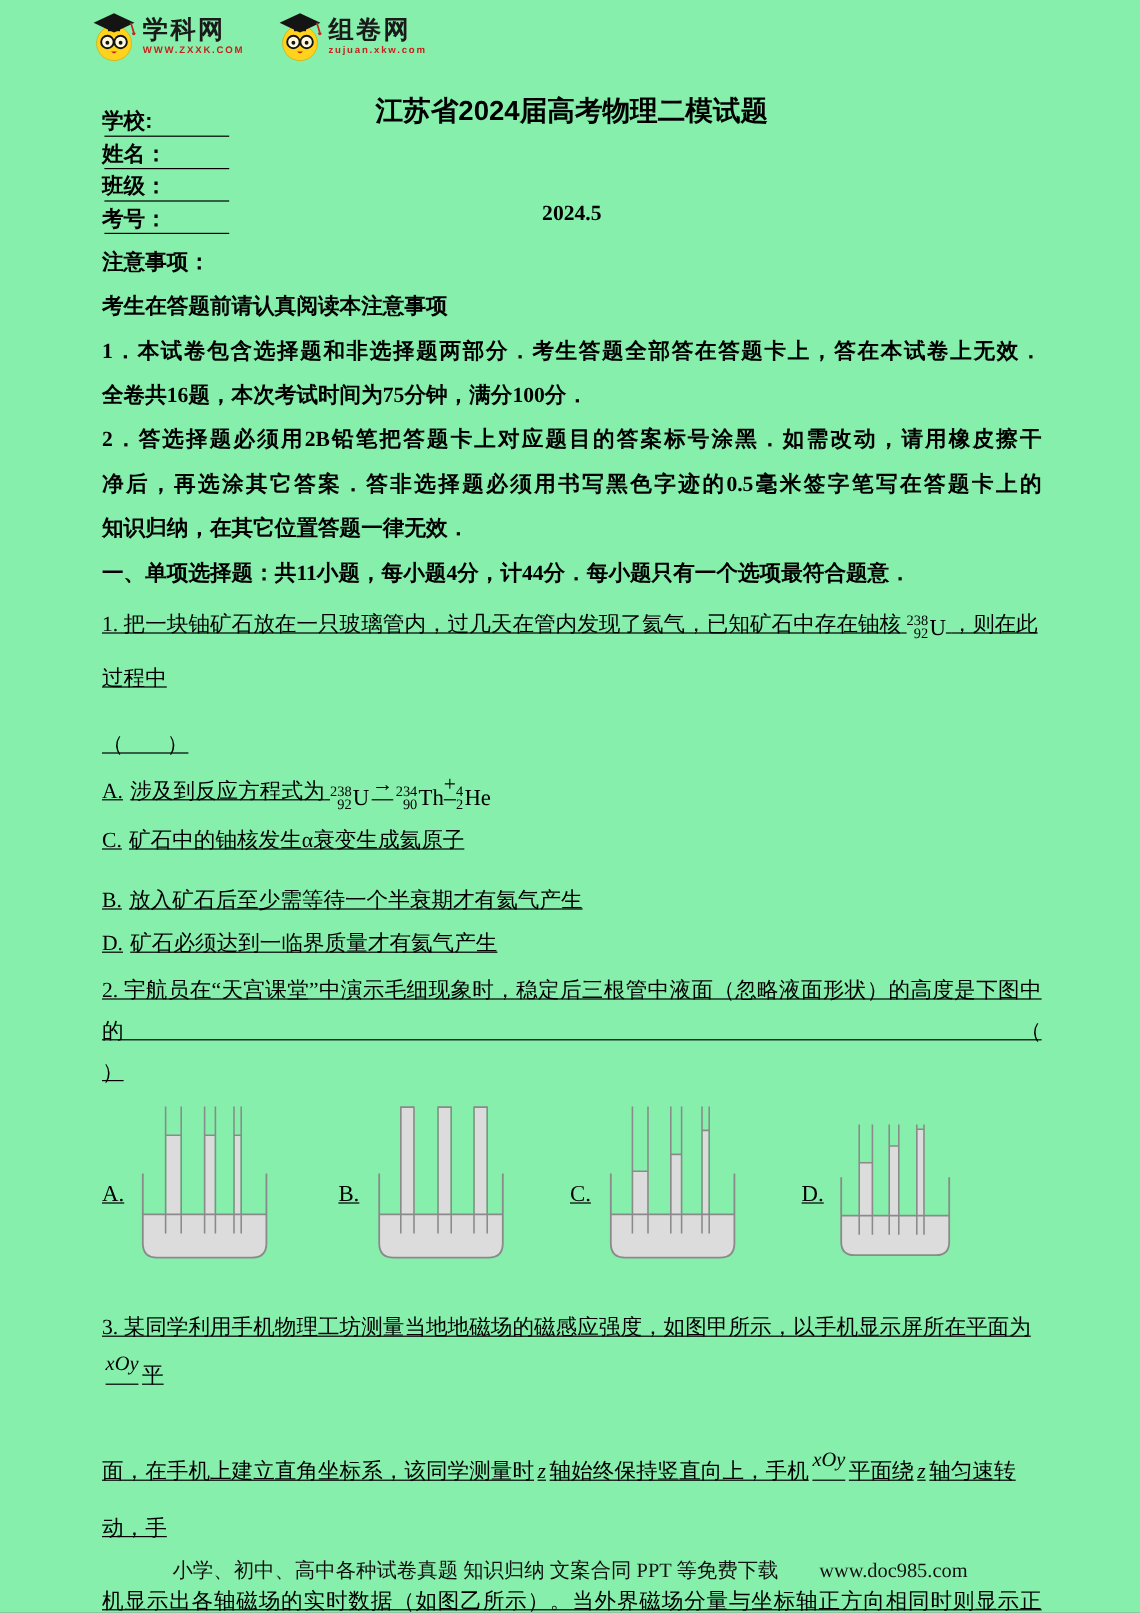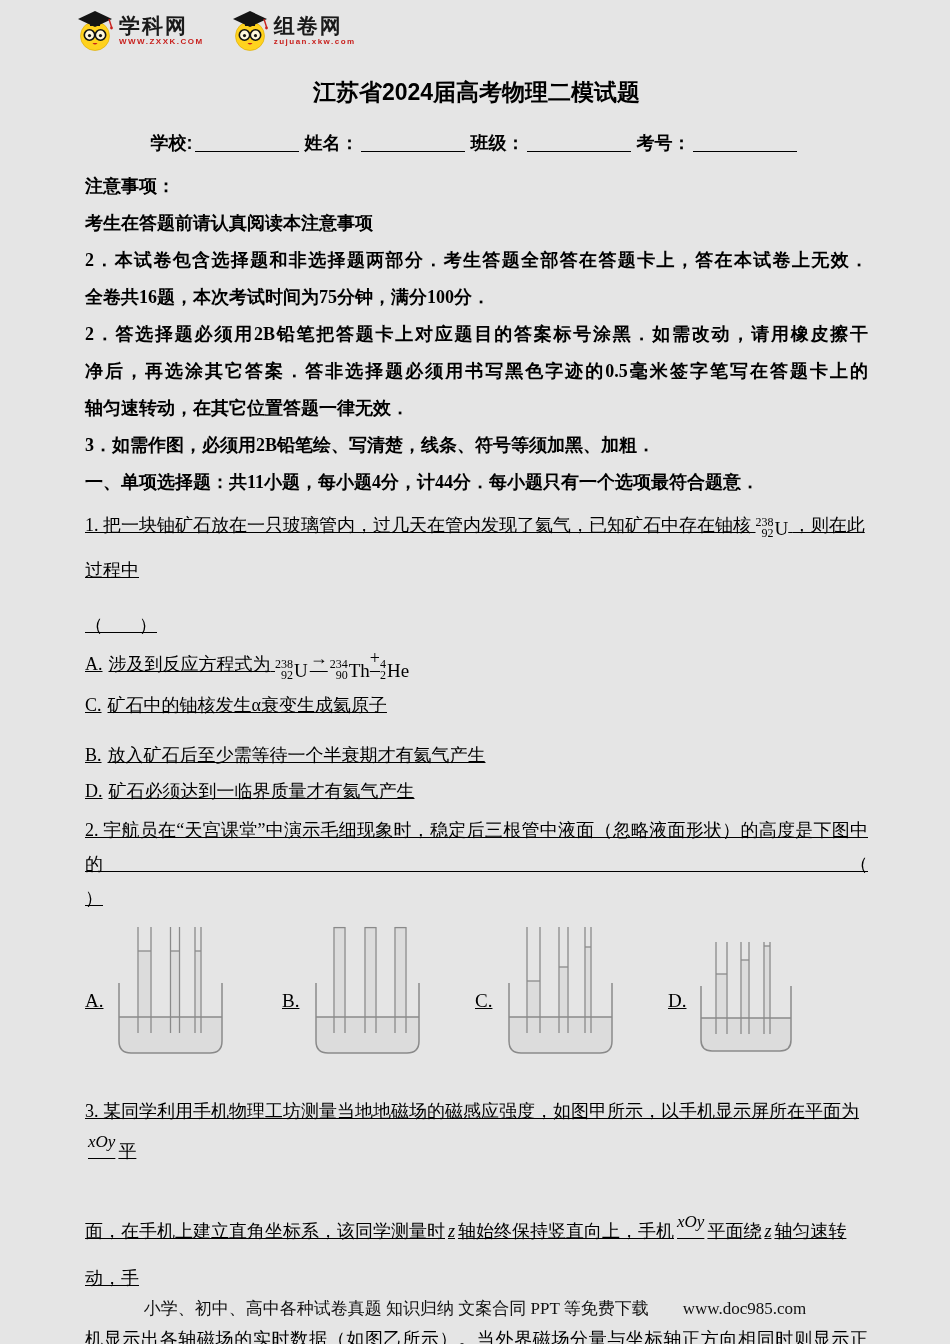--- a/index.html
+++ b/index.html
@@ -1,39 +1,39 @@
 <!DOCTYPE html>
 <html><head>
 <meta charset="utf-8">
 <style>
   * { box-sizing: border-box; }
   html,body { margin:0; padding:0; background:#888; }
   .page {
     position:relative;
     width:950px; height:1344px;
     margin:0 auto;
-    background:#e5e5e5;
+    background:#86efac;
     color:#000;
     font-family:"Liberation Serif","DejaVu Sans",serif;
     overflow:hidden;
   }
   .content { padding:0 82px 0 85px; }
 
   
   .logos { display:flex; align-items:center; gap:26px; padding-top:10px; margin-left:-10px; height:50px; }
   .logo-unit { display:flex; align-items:center; gap:4px; }
   .logo-text { display:flex; flex-direction:column; line-height:1; }
   .logo-name { font-family:"Liberation Sans","DejaVu Sans",sans-serif; font-weight:bold; font-size:21px; letter-spacing:2px; color:#1a1a1a; }
   .logo-url  { font-family:"Liberation Sans","DejaVu Sans",sans-serif; font-weight:bold; font-size:8px; letter-spacing:1.5px; color:#c8201d; margin-top:2px; }
 
   
   .title { margin:26px 0 0 0; text-align:center; font-family:"Liberation Sans","DejaVu Sans",sans-serif;
            font-size:23px; font-weight:bold; line-height:32px; }
-  .form-line { margin-top:20px; height:30px; display:flex; align-items:center; justify-content:center;
-               font-family:"Liberation Sans","DejaVu Sans",sans-serif; font-weight:bold; font-size:18px; }
+  .form-line { margin-top:20px; height:30px; display:flex; align-items:flex-start; justify-content:center;
+               font-family:"Liberation Sans","DejaVu Sans",sans-serif; font-weight:bold; font-size:18px;flex-direction:column; }
   .blank { display:inline-block; width:104px; border-bottom:1.6px solid #000; height:20px; margin:0 6px 2px 2px; }
   .date { margin-top:6px; text-align:center; font-weight:bold; font-size:18px; line-height:26px; }
 
   
   .notice { margin-top:10px; font-family:Liberation Serif, serif;
             font-weight:bold; font-size:18px; line-height:37px; }
   .stretch { text-align:justify; text-align-last:justify; }
 
   
   .q { font-size:18px;text-decoration:underline; }
@@ -132,30 +132,30 @@
       <span>学校:</span>
         <span class="blank"></span>
       <span>姓名：</span>
         <span class="blank"></span>
       <span>班级：</span>
         <span class="blank"></span>
       <span>考号：</span>
         <span class="blank"></span>
     </div>
 
+    <div class="date">2024.5</div>
 
     <div class="notice">
       <div>注意事项：</div>
       <div>考生在答题前请认真阅读本注意事项</div>
-      <div class="stretch">2．本试卷包含选择题和非选择题两部分．考生答题全部答在答题卡上，答在本试卷上无效．</div>
+      <div class="stretch">1．本试卷包含选择题和非选择题两部分．考生答题全部答在答题卡上，答在本试卷上无效．</div>
       <div>全卷共16题，本次考试时间为75分钟，满分100分．</div>
       <div class="stretch">2．答选择题必须用2B铅笔把答题卡上对应题目的答案标号涂黑．如需改动，请用橡皮擦干</div>
       <div class="stretch">净后，再选涂其它答案．答非选择题必须用书写黑色字迹的0.5毫米签字笔写在答题卡上的</div>
-      <div>轴匀速转动，在其它位置答题一律无效．</div>
-      <div>3．如需作图，必须用2B铅笔绘、写清楚，线条、符号等须加黑、加粗．</div>
+      <div>知识归纳，在其它位置答题一律无效．</div>
       <div>一、单项选择题：共11小题，每小题4分，计44分．每小题只有一个选项最符合题意．</div>
     </div>
 
     <div class="q">
       <div class="q1-stem">
         <span>1. 把一块铀矿石放在一只玻璃管内，过几天在管内发现了氦气，已知矿石中存在铀核</span>
         <span class="nuclide raised">
             <span class="pre">
               <span>238</span>
               <span>92</span>

